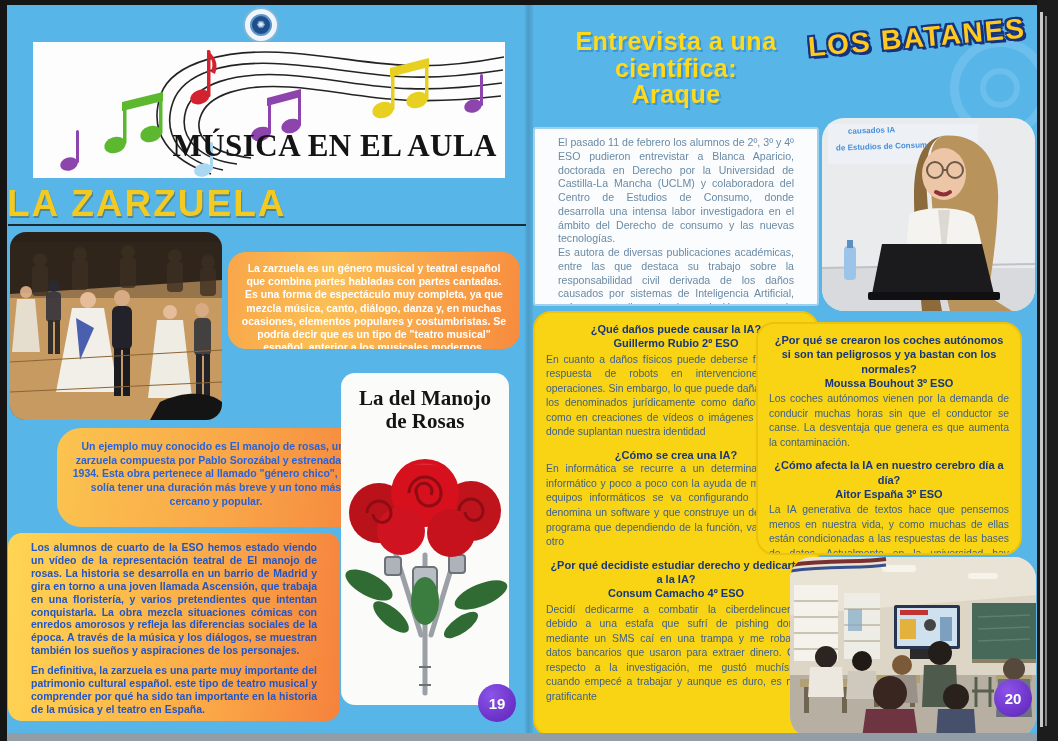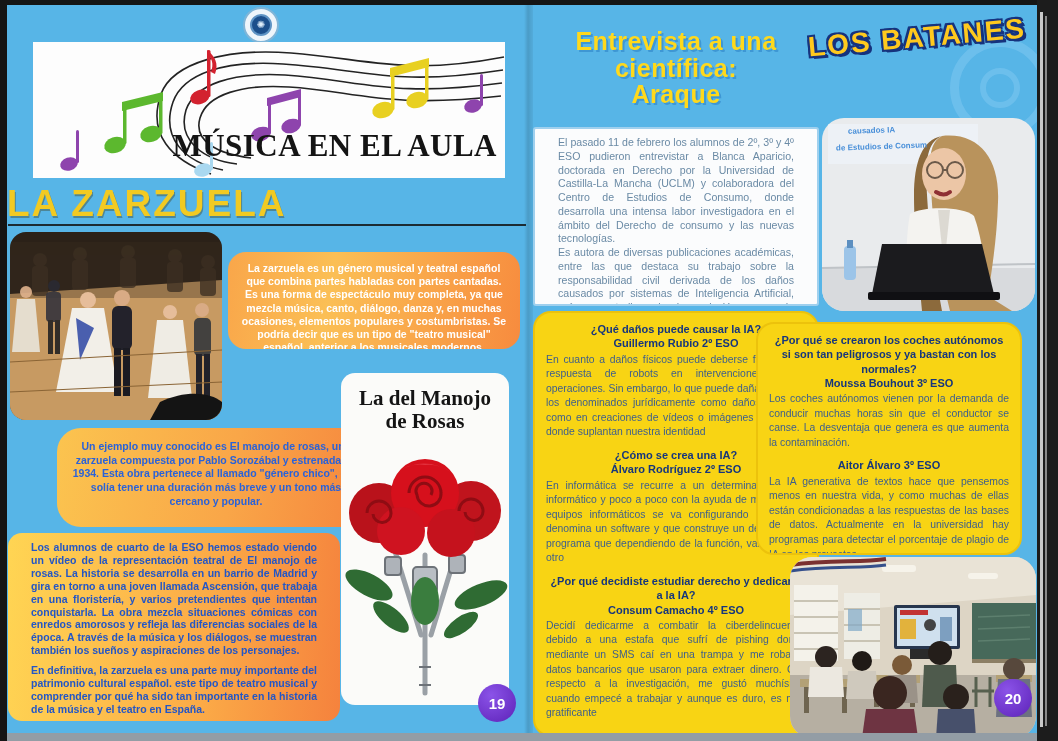--- a/index.html
+++ b/index.html
@@ -309,38 +309,38 @@
   </div>
 
   <div class="qa-box qa-left">
     <div class="qa">
       <div class="q">¿Qué daños puede causar la IA?</div>
       <div class="s">Guillermo Rubio 2º ESO</div>
       <div class="a">En cuanto a daños físicos puede deberse fallos en la respuesta de robots en intervenciones o en operaciones. Sin embargo, lo que puede dañar más son los denominados jurídicamente como daños morales, como en creaciones de vídeos o imágenes deepfakes donde suplantan nuestra identidad</div>
     </div>
     <div class="qa">
       <div class="q">¿Cómo se crea una IA?</div>
-      <div class="s">Álvaro Rodríguez 2º ESO</div>
       <div class="a">En informática se recurre a un determinado código informático y poco a poco con la ayuda de muchísimos equipos informáticos se va configurando lo que se denomina un software y que construye un determinado programa que dependiendo de la función, varía uno de otro</div>
     </div>
     <div class="qa">
       <div class="q">¿Por qué decidiste estudiar derecho y dedicarte a la IA?</div>
       <div class="s">Consum Camacho 4º ESO</div>
       <div class="a">Decidí dedicarme a combatir la ciberdelincuencia debido a una estafa que sufrí de pishing donde mediante un SMS caí en una trampa y me robaron datos bancarios que usaron para extraer dinero. Con respecto a la investigación, me gustó muchísimo cuando empecé a trabajar y aunque es duro, es muy gratificante</div>
     </div>
   </div>
 
   <div class="qa-box qa-right">
     <div class="qa">
       <div class="q">¿Por qué se crearon los coches autónomos si son tan peligrosos y ya bastan con los normales?</div>
       <div class="s">Moussa Bouhout 3º ESO</div>
       <div class="a">Los coches autónomos vienen por la demanda de conducir muchas horas sin que el conductor se canse. La desventaja que genera es que aumenta la contaminación.</div>
     </div>
     <div class="qa">
-      <div class="s">Aitor Álvaro 3º ESO</div>
+      <div class="q">¿Cómo afecta la IA en nuestro cerebro día a día?</div>
+      <div class="s">Aitor España 3º ESO</div>
       <div class="a">La IA generativa de textos hace que pensemos menos en nuestra vida, y como muchas de ellas están condicionadas a las respuestas de las bases de datos. Actualmente en la universidad hay programas para detectar el porcentaje de plagio de IA en los proyectos.</div>
     </div>
   </div>
 
   <div class="photo classroom">
     <svg width="246" height="181" viewBox="0 0 246 181">
       <rect width="246" height="181" fill="#ddd5c5"></rect>
 
       <path d="M0,0 L246,0 L246,38 L0,58 Z" fill="#e9e3d6"></path>
       <rect x="92" y="8" width="34" height="7" rx="3" fill="#f6f3ea"></rect>

